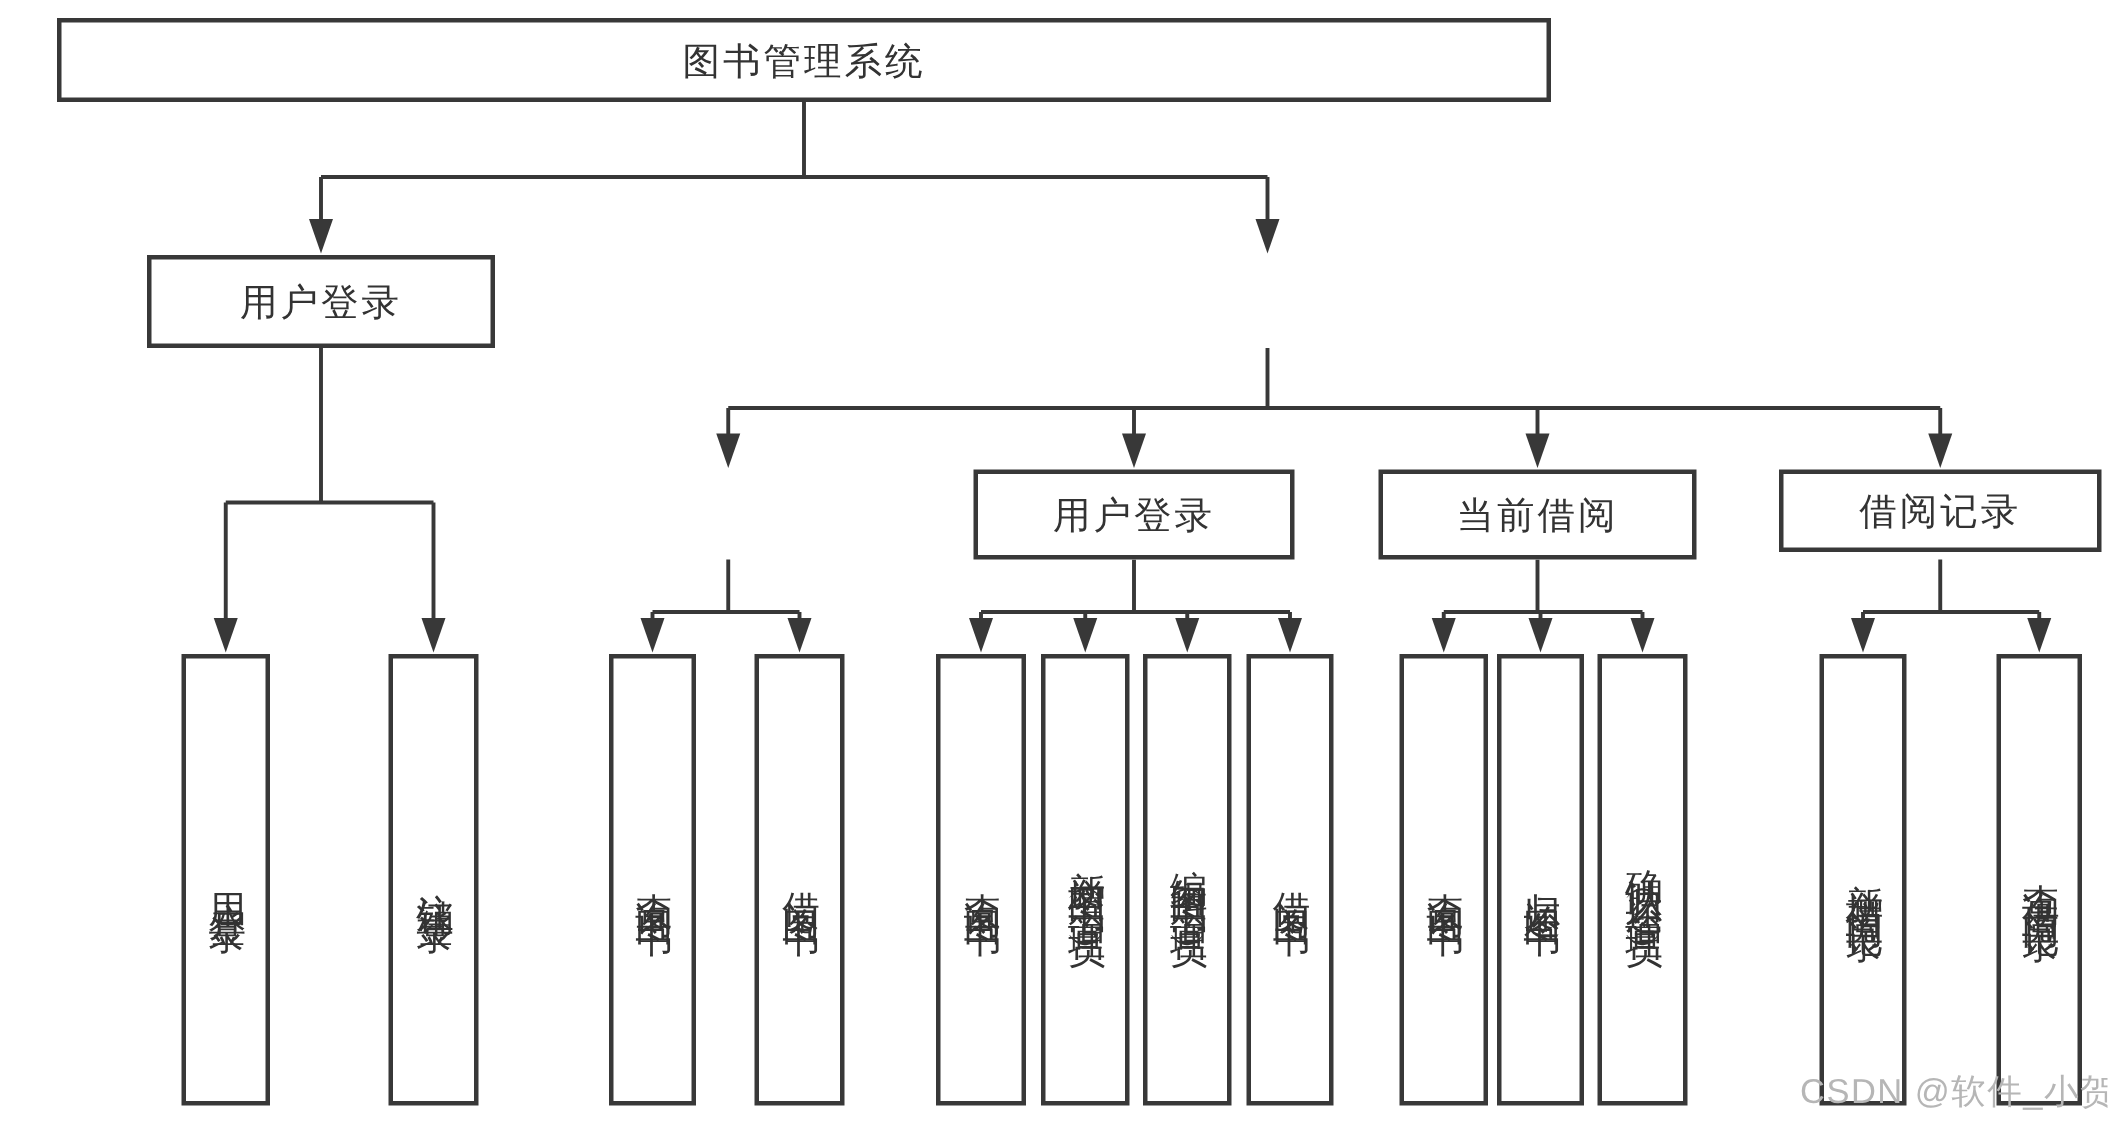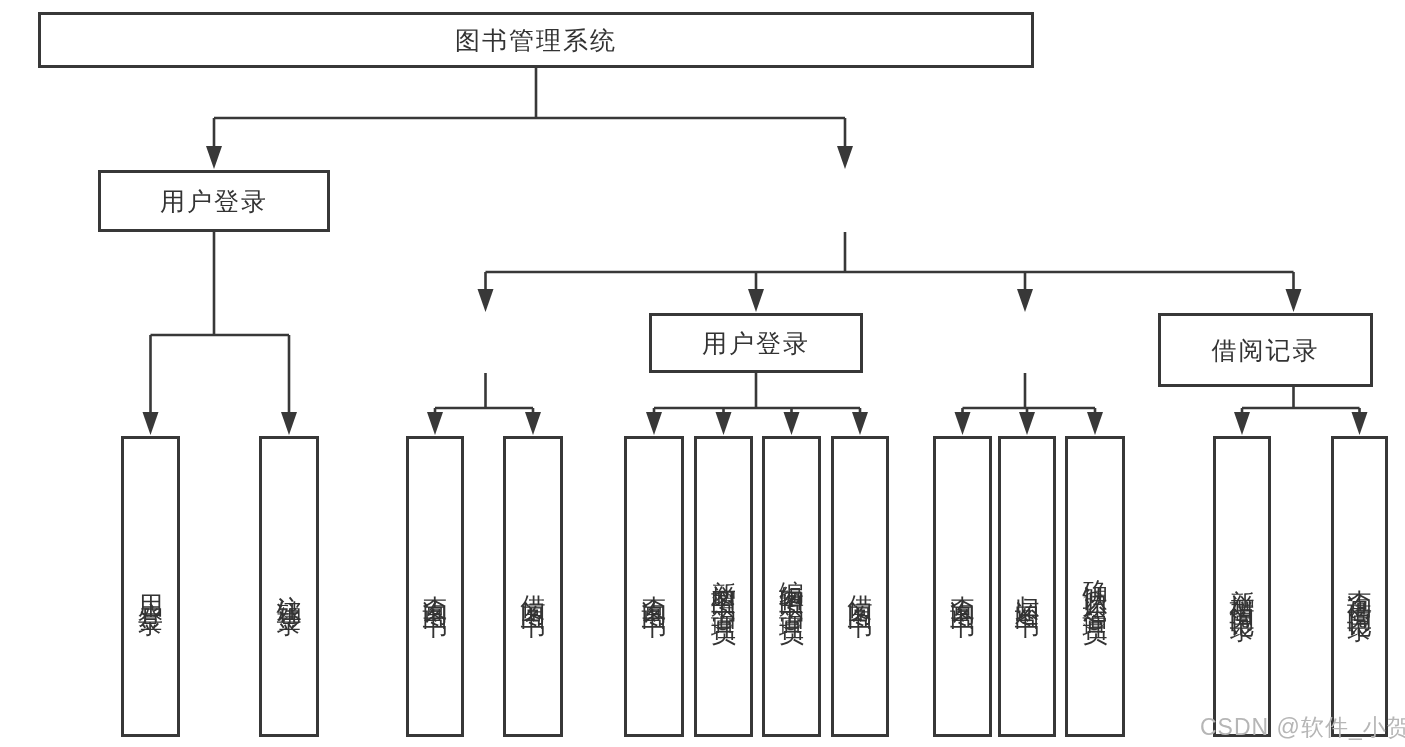--- a/index.html
+++ b/index.html
@@ -106,21 +106,24 @@
     <span class="lbl">图书管理系统</span>
   </div>
 
   <div class="box" style="left:82px;top:170px;width:232px;height:62px">
     <span class="lbl">用户登录</span>
   </div>
 
   <div class="box" style="left:633px;top:313px;width:214px;height:60px">
     <span class="lbl">用户登录</span>
   </div>
-  <div class="box" style="left:1142px;top:313px;width:215px;height:74px">
+  <div class="box" style="left:903px;top:313px;width:212px;height:60px">
+    <span class="lbl">当前借阅</span>
+  </div>
+  <div class="box" style="left:1170px;top:313px;width:215px;height:55px">
     <span class="lbl">借阅记录</span>
   </div>
 
   <div class="box v" style="left:105px;top:436px;width:59px;height:301px">
     <span class="lbl">用户登录</span>
   </div>
   <div class="box v" style="left:243px;top:436px;width:60px;height:301px">
     <span class="lbl">注销登录</span>
   </div>
 

